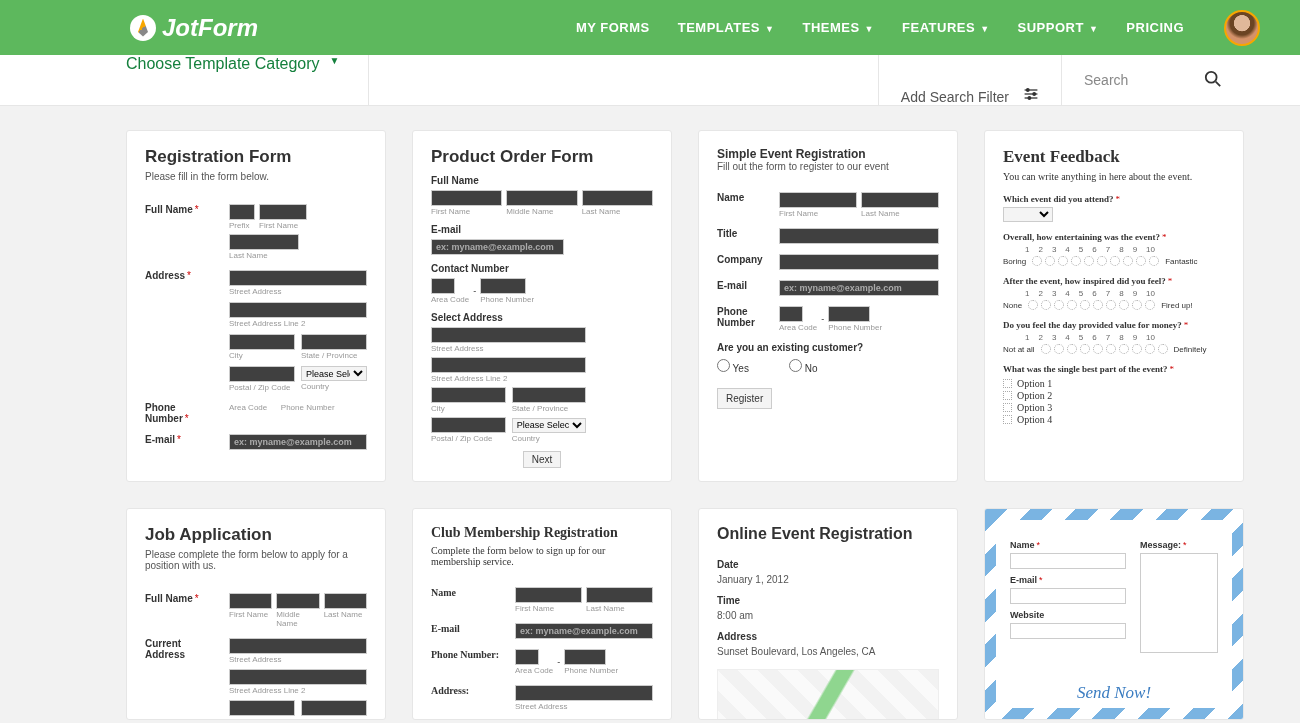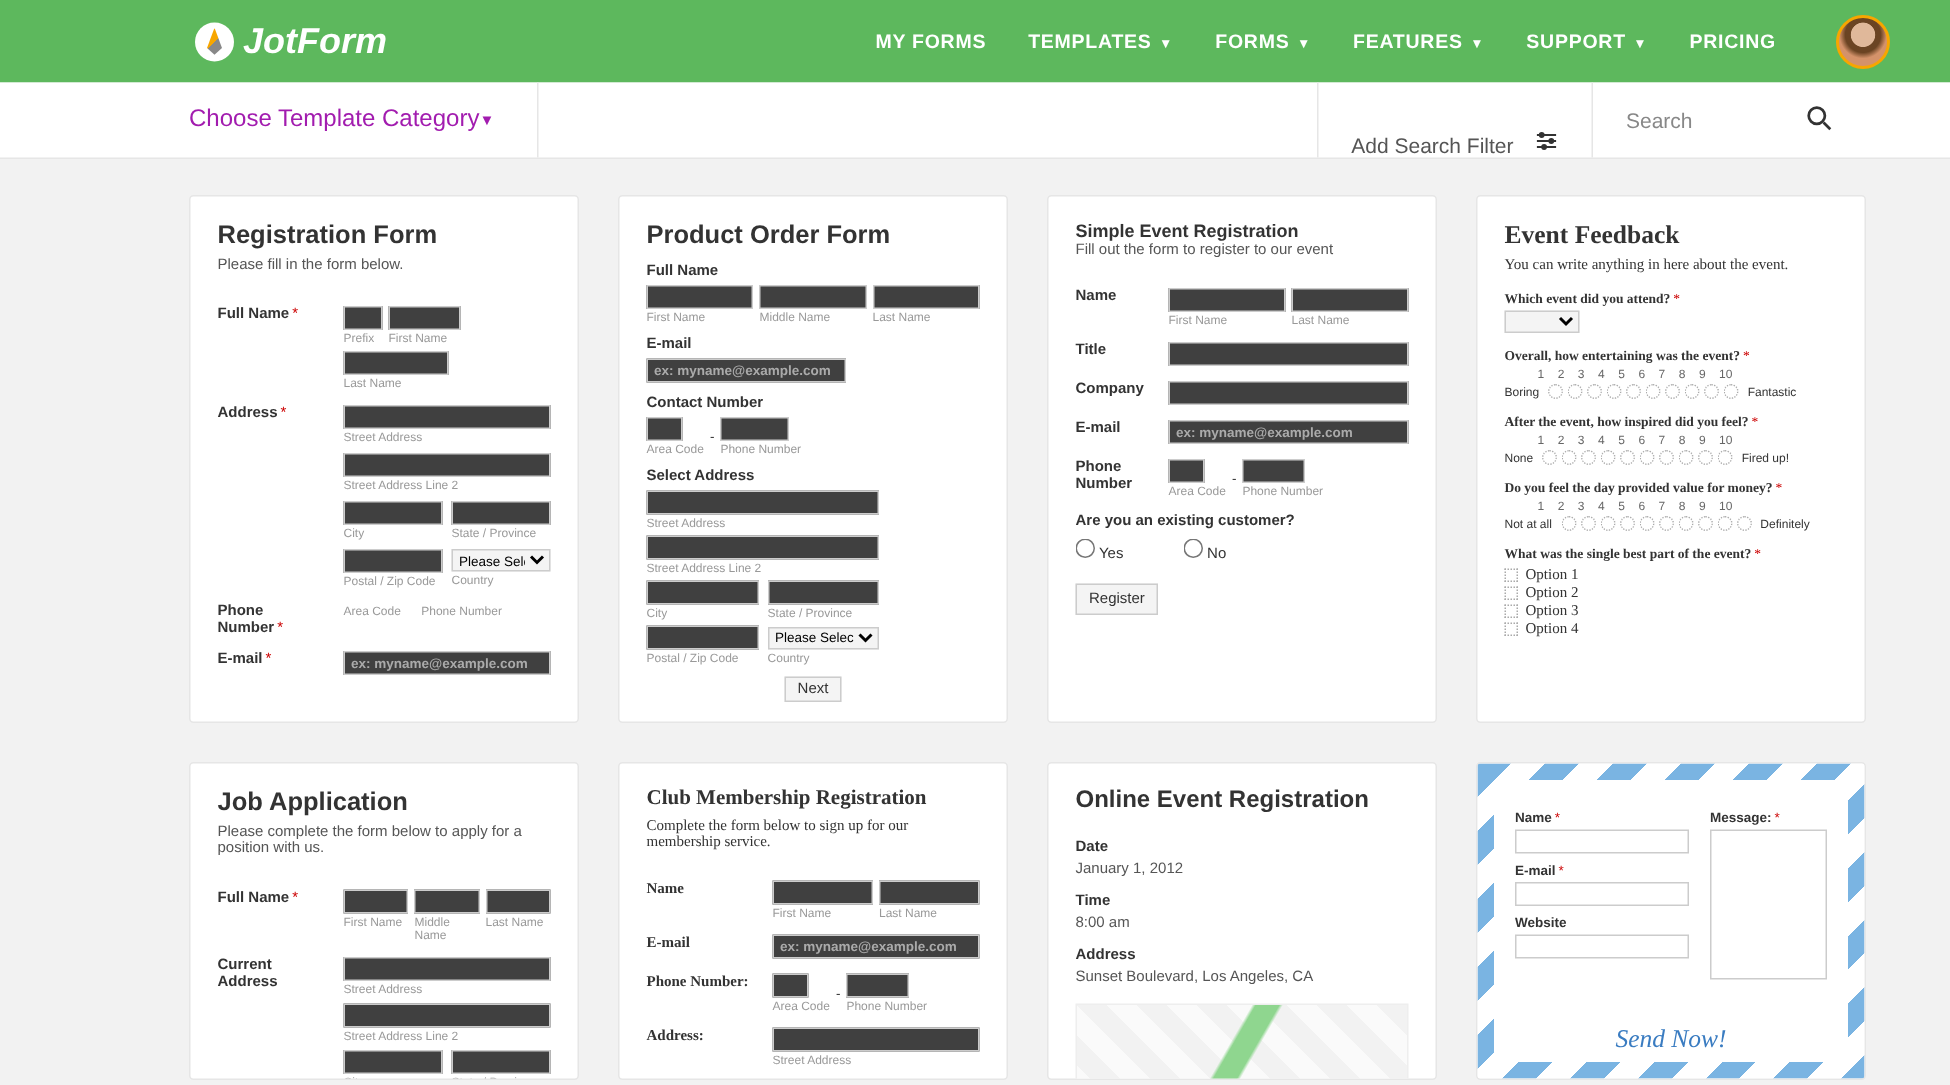--- a/index.html
+++ b/index.html
@@ -10,21 +10,21 @@
   .logo { display: flex; align-items: center; gap: 6px; font-size: 24px; font-weight: bold; font-style: italic; color: #fff; }
   .logo-icon { width: 26px; height: 26px; background: #fff; border-radius: 50%; position: relative; display: flex; align-items: center; justify-content: center; }
   .logo-icon::before { content: ""; width: 10px; height: 18px; background: linear-gradient(135deg, #f7a600 50%, #888 50%); clip-path: polygon(50% 0, 100% 75%, 50% 100%, 0 75%); border-radius: 2px; }
   .nav { margin-left: auto; display: flex; gap: 28px; align-items: center; }
   .nav-item { color: #fff; font-size: 13px; font-weight: 600; letter-spacing: 0.5px; cursor: pointer; }
   .nav-item .caret { font-size: 9px; margin-left: 2px; }
   .avatar { width: 36px; height: 36px; border-radius: 50%; background: radial-gradient(circle at 50% 35%, #e0b89a 30%, #6b4423 32%, #6b4423 45%, #d4926a 60%); border: 2px solid #f7a600; margin-left: 12px; cursor: pointer; }
 
   
   .toolbar { background: #fff; height: 51px; display: flex; align-items: stretch; border-bottom: 1px solid #e6e6e6; padding: 0 56px 0 126px; }
-  .tb-left { display: flex; align-items: center; gap: 0; font-size: 16px; color: #a21caf; padding-right: 28px; border-right: 1px solid #e6e6e6; cursor: pointer; }
+  .tb-left { display: flex; align-items: flex-start; gap: 10px; font-size: 16px; color: #15803d; padding-right: 28px; border-right: 1px solid #e6e6e6; cursor: pointer; }
   .tb-left .tri { font-size: 10px; }
   .spacer { flex: 1; border-right: 1px solid #e6e6e6; }
   .tb-mid { display: flex; align-items: flex-end; gap: 14px; font-size: 14px; color: #555; padding: 0 22px; border-right: 1px solid #e6e6e6; cursor: pointer; }
   .filter-icon svg { width: 16px; height: 16px; }
   .tb-search { display: flex; align-items: center; padding: 0 22px; gap: 40px; }
   .tb-search input { border: none; outline: none; font-size: 14px; color: #555; width: 80px; }
   .tb-search input::placeholder { color: #888; }
   .search-icon svg { width: 18px; height: 18px; stroke: #333; stroke-width: 2; fill: none; }
 
   
@@ -95,21 +95,21 @@
 <body>
 
 <div class="header">
   <div class="logo">
     <span class="logo-icon"></span>
     <span>JotForm</span>
   </div>
   <div class="nav">
     <span class="nav-item">MY FORMS</span>
     <span class="nav-item"><span>TEMPLATES</span><span class="caret"> ▼</span></span>
-    <span class="nav-item"><span>FORMS</span><span class="caret"> ▼</span></span>
+    <span class="nav-item"><span>THEMES</span><span class="caret"> ▼</span></span>
     <span class="nav-item"><span>FEATURES</span><span class="caret"> ▼</span></span>
     <span class="nav-item"><span>SUPPORT</span><span class="caret"> ▼</span></span>
     <span class="nav-item">PRICING</span>
     <div class="avatar"></div>
   </div>
 </div>
 
 <div class="toolbar">
   <div class="tb-left">
     <span>Choose Template Category</span>

